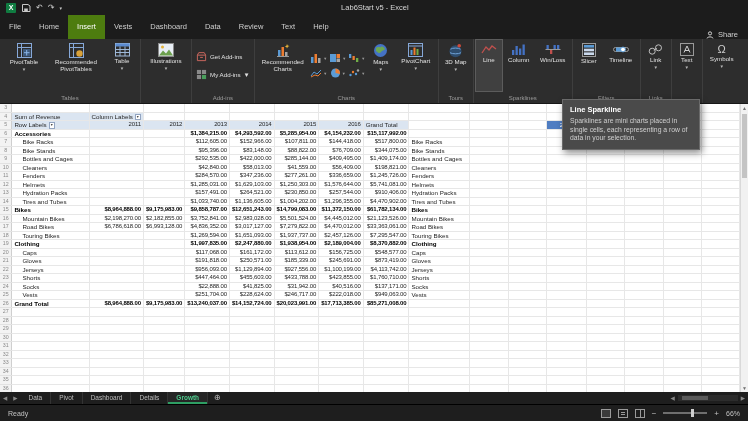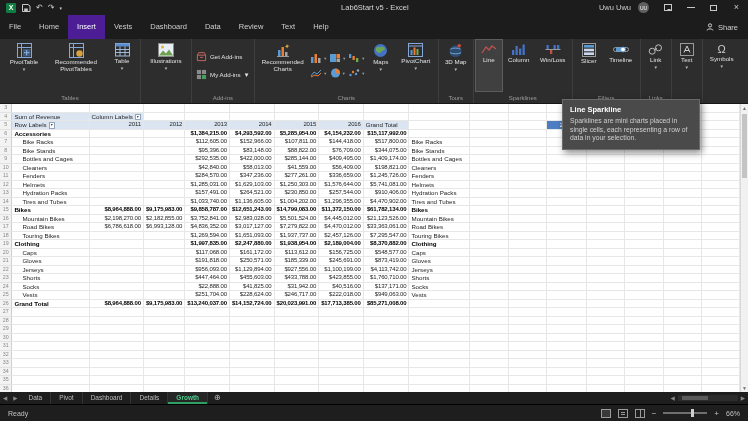--- a/index.html
+++ b/index.html
@@ -15,23 +15,23 @@
   .avatar { width:11px; height:11px; border-radius:50%; background:#5f5f5f; color:#fff; font-size:5px; display:flex; align-items:center; justify-content:center; }
   .winbtns { display:flex; }
   .winbtn { width:23px; height:15px; display:flex; align-items:center; justify-content:center; color:#c8c8c8; }
   .ic-min { width:8px; height:1px; background:#c8c8c8; }
   .ic-max { width:7px; height:6px; border:1px solid #c8c8c8; }
   .ic-ribopt { width:8px; height:7px; border:1px solid #c8c8c8; position:relative; }
   .ic-ribopt:after { content:""; position:absolute; left:2px; top:4px; border-left:2px solid transparent; border-right:2px solid transparent; border-top:2px solid #c8c8c8; }
   .ic-close { font-size:9px; line-height:9px; }
 
   
-  .tabrow { position:absolute; left:0; top:15px; right:0; height:24px; background:#1c1c1c; display:flex; align-items:center; color:#cfcfcf; font-size:7.5px; z-index:29; }
+  .tabrow { position:absolute; left:0; top:15px; right:0; height:24px; background:#1c1c1c; display:flex; align-items:flex-end; color:#cfcfcf; font-size:7.5px; z-index:29; }
   .rtab { padding:0 9px; line-height:24px; white-space:nowrap; }
-  .rtab.active { background:#4c1d95; color:#fff; }
+  .rtab.active { background:#4d7c0f; color:#fff; }
   .tellme { display:flex; align-items:center; gap:4px; margin-left:12px; color:#cfcfcf; }
   .share { margin-left:auto; display:flex; align-items:center; gap:4px; padding-right:10px; }
 
   
   .ribbon { position:absolute; left:0; top:39px; right:0; height:65px; background:#2d2d2d; color:#e0e0e0; display:flex; z-index:28; border-bottom:1px solid #171717; }
   .group { display:flex; flex-direction:column; border-right:1px solid #3e3e3e; padding:1px 2px 0; }
   .gbody { flex:1; display:flex; align-items:flex-start; gap:1px; }
   .glabel { height:10px; text-align:center; font-size:6px; color:#9a9a9a; line-height:10px; white-space:nowrap; }
   .rbtn { display:flex; flex-direction:column; align-items:center; justify-content:flex-start; gap:1px; padding:3px 1px 1px; font-size:6.2px; line-height:6.8px; text-align:center; height:51px; color:#e0e0e0; }
   .rbtn .caret { font-size:4.5px; color:#b5b5b5; }
@@ -95,36 +95,20 @@
     <span class="xl-logo">X</span>
     <svg width="10" height="10" viewBox="0 0 10 10">
         <path d="M1.5 1.5h5.5L9 3v5.5H1.5z" fill="none" stroke="#c8c8c8"></path>
         <rect x="3.2" y="5.5" width="3.6" height="2.8" fill="#c8c8c8"></rect>
       </svg>
     <span class="glyph">↶</span>
     <span class="glyph">↷</span>
     <span class="glyph" style="font-size:5px">▾</span>
   </div>
   <span class="win-title">Lab6Start v5 - Excel</span>
-  <div class="tb-right">
-    <span>Uwu Uwu</span>
-    <span class="avatar">UU</span>
-    <div class="winbtns">
-      <span class="winbtn">
-          <span class="ic-ribopt"></span>
-        </span>
-      <span class="winbtn">
-          <span class="ic-min"></span>
-        </span>
-      <span class="winbtn">
-          <span class="ic-max"></span>
-        </span>
-      <span class="winbtn ic-close">×</span>
-    </div>
-  </div>
 </div>
 
 <div class="tabrow">
   <span id="ribbon-tabs" style="display:flex">
       <span class="rtab">File</span>
       <span class="rtab">Home</span>
       <span class="rtab active">Insert</span>
       <span class="rtab">Vests</span>
       <span class="rtab">Dashboard</span>
       <span class="rtab">Data</span>

